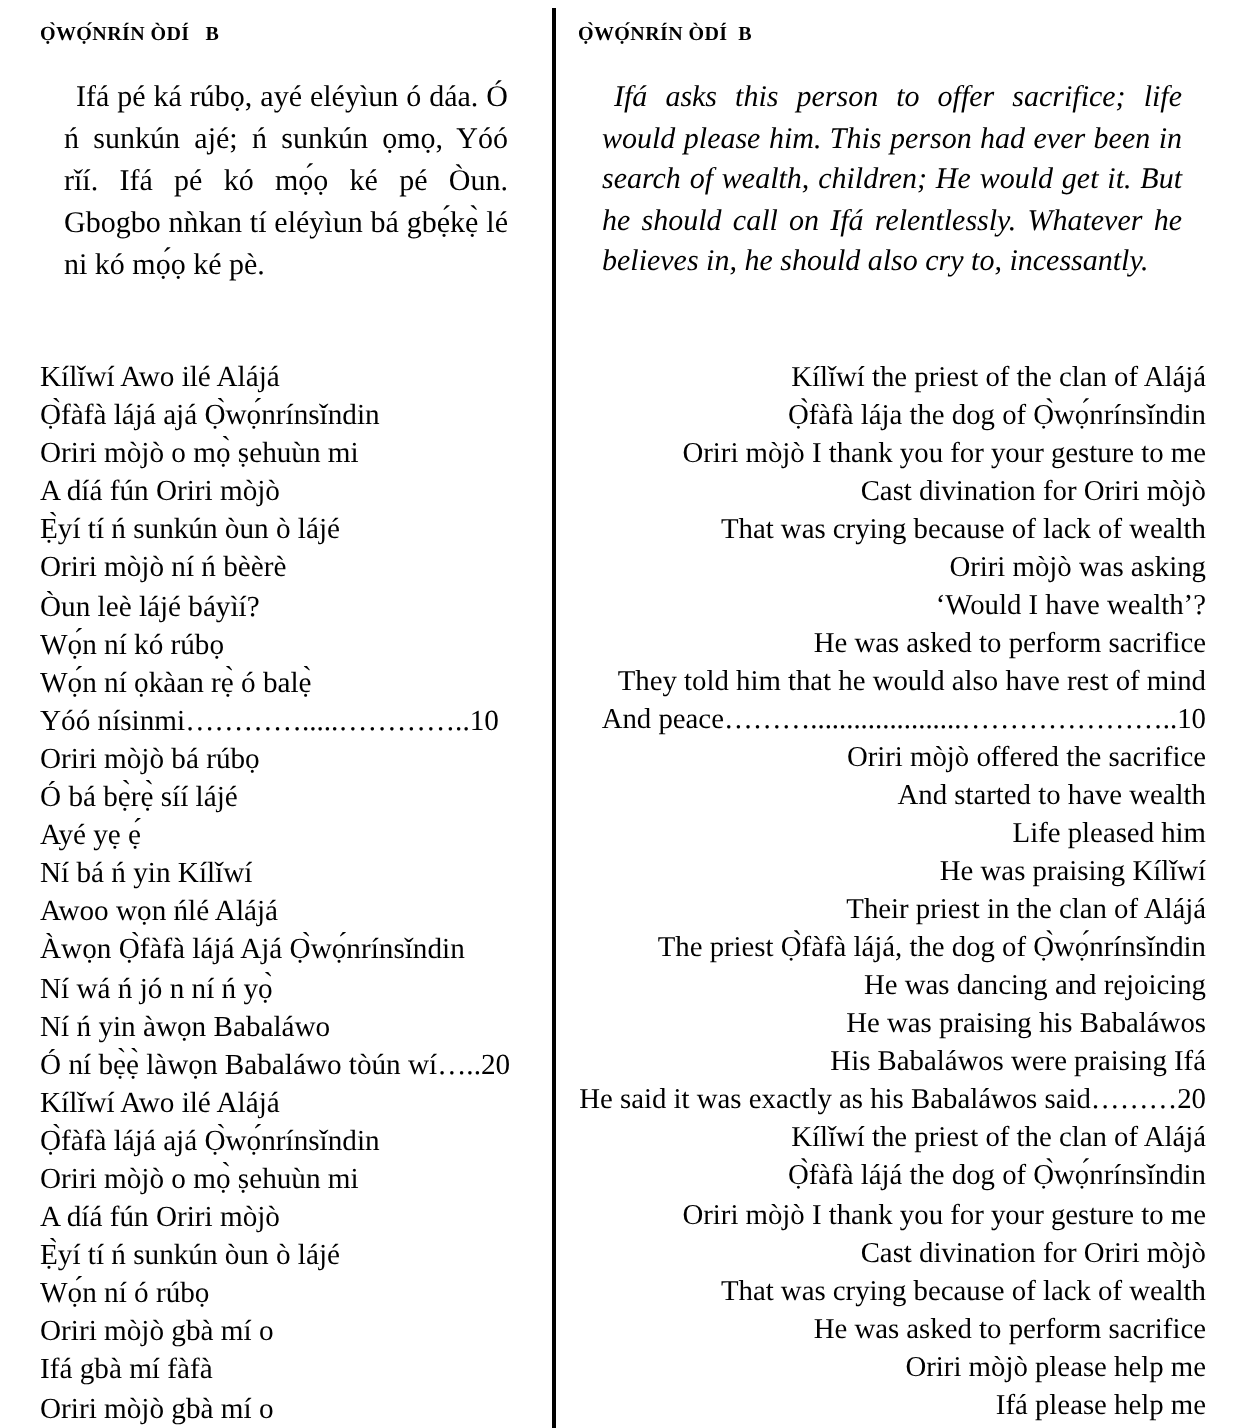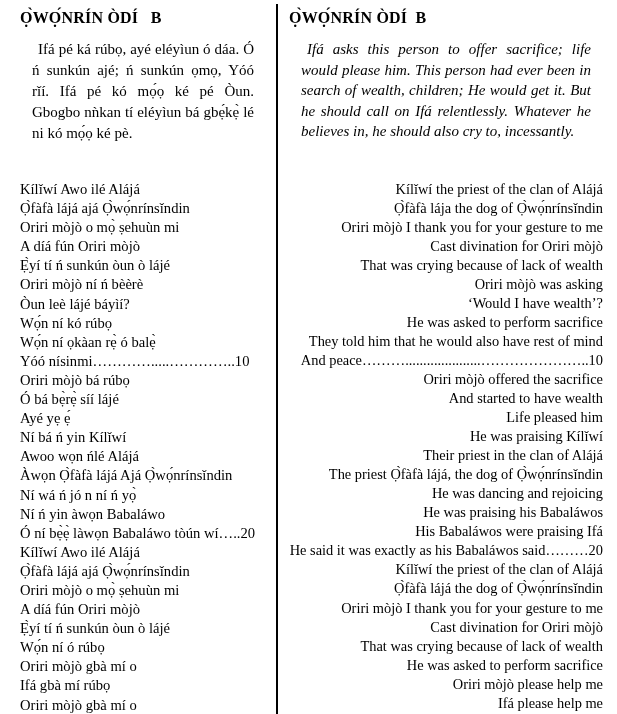--- a/index.html
+++ b/index.html
@@ -39,21 +39,21 @@
     width: 276px;
     padding: 8px 10px 0 20px;
   }
   .col-right {
     left: 280px;
     width: 337px;
     padding: 8px 14px 0 9px;
   }
   .heading {
     font-weight: bold;
-    font-size: 16px;
+    font-size: 10px;
     line-height: 19px;
     letter-spacing: 0.2px;
     margin: 0 0 0 0;
     white-space: pre;
   }
   .intro {
     font-size: 15px;
     line-height: 21px;
     text-align: justify;
     text-justify: inter-word;
@@ -119,21 +119,21 @@
         <li>Ní wá ń jó n ní ń yọ̀</li>
         <li>Ní ń yin àwọn Babaláwo</li>
         <li>Ó ní bẹ̀ẹ̀ làwọn Babaláwo tòún wí…..20</li>
         <li>Kílǐwí Awo ilé Alájá</li>
         <li>Ọ̀fàfà lájá ajá Ọ̀wọ́nrínsǐndin</li>
         <li>Oriri mòjò o mọ̀ ṣehuùn mi</li>
         <li>A díá fún Oriri mòjò</li>
         <li>Ẹ̀yí tí ń sunkún òun ò lájé</li>
         <li>Wọ́n ní ó rúbọ</li>
         <li>Oriri mòjò gbà mí o</li>
-        <li>Ifá gbà mí rúbọ</li>
+        <li>Ifá gbà mí fàfà</li>
         <li>Oriri mòjò gbà mí o</li>
         <li>Ajé tí mo wí………………...............30</li>
       </ul>
   </div>
 
   <div class="col col-right">
     <div class="heading">Ọ̀WỌ́NRÍN ÒDÍ  B</div>
     <p class="intro">Ifá asks this person to offer sacrifice; life would please him. This person had ever been in search of wealth, children; He would get it. But he should call on Ifá relentlessly. Whatever he believes in, he should also cry to, incessantly.</p>
     <ul class="verse">
         <li>Kílǐwí the priest of the clan of Alájá</li>

